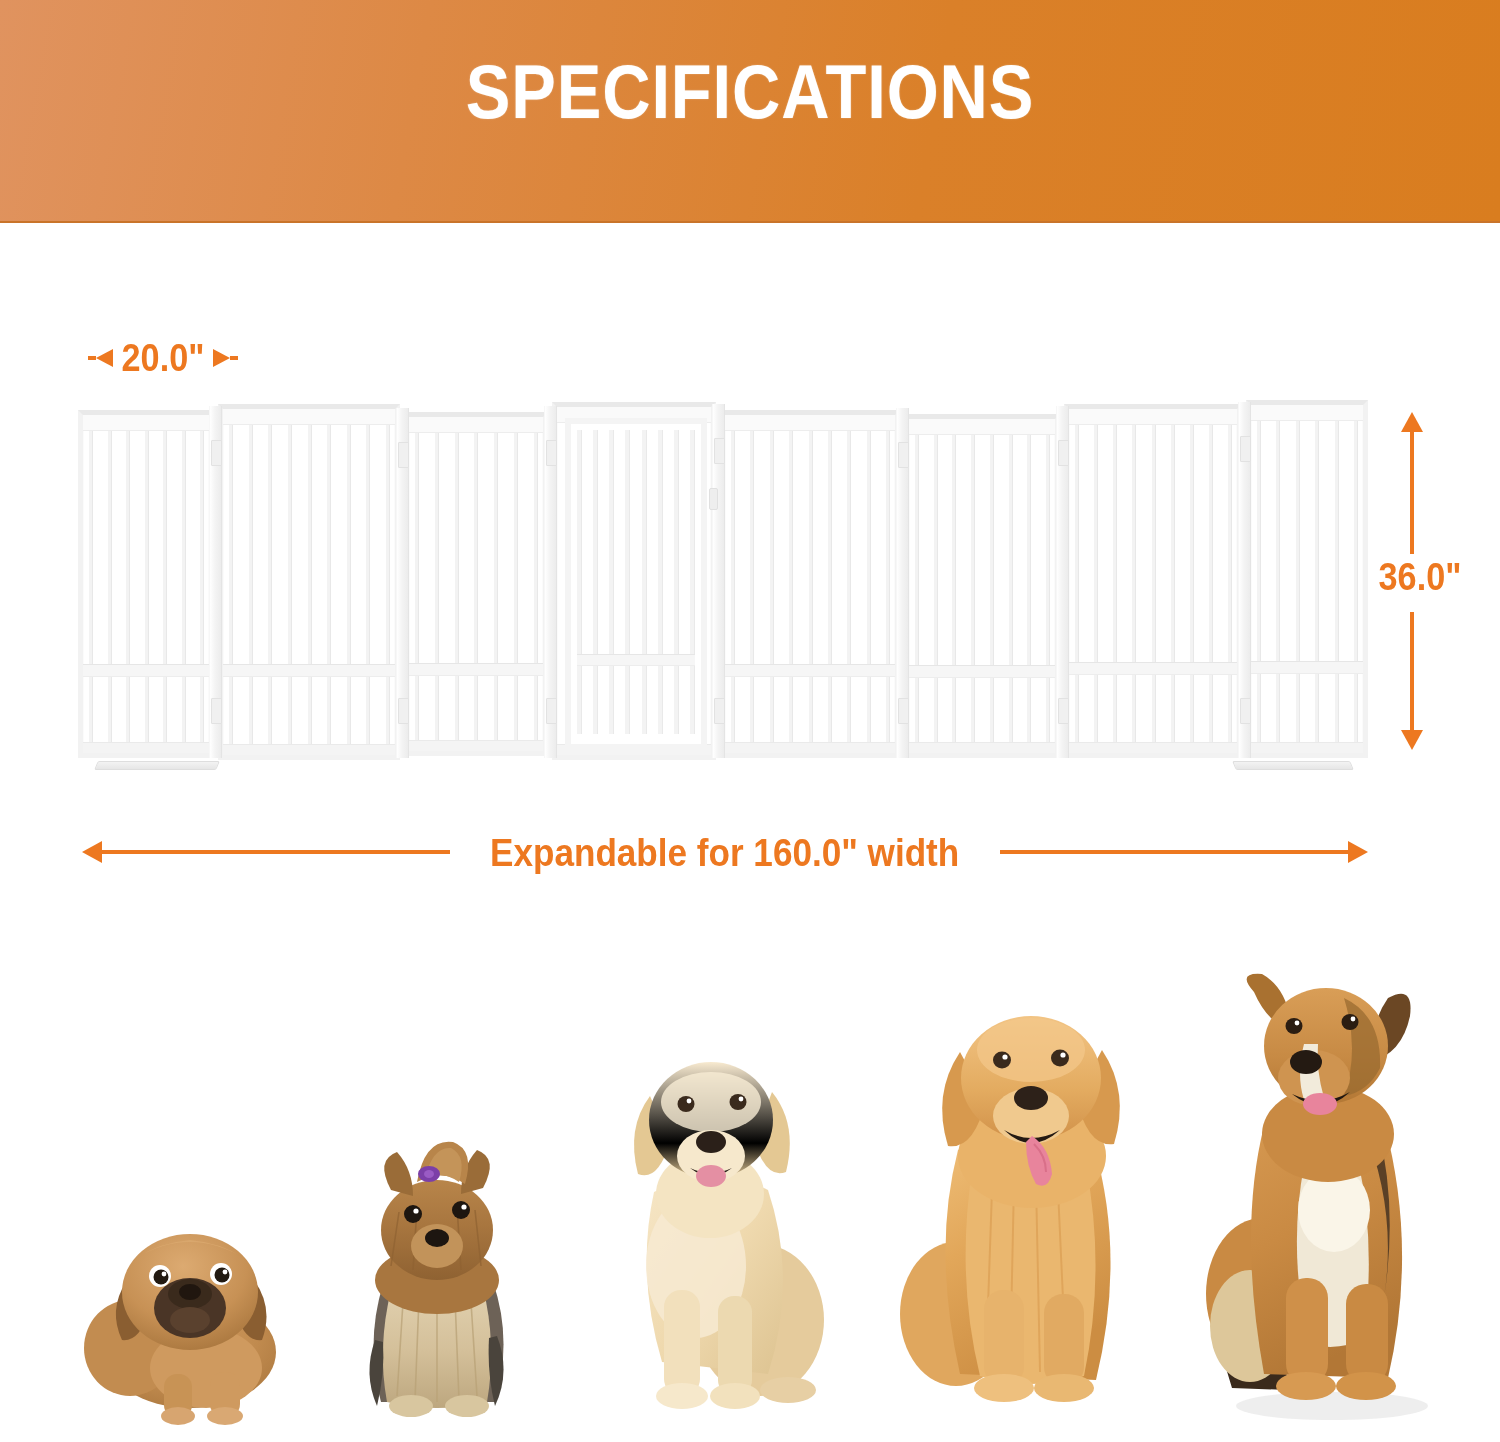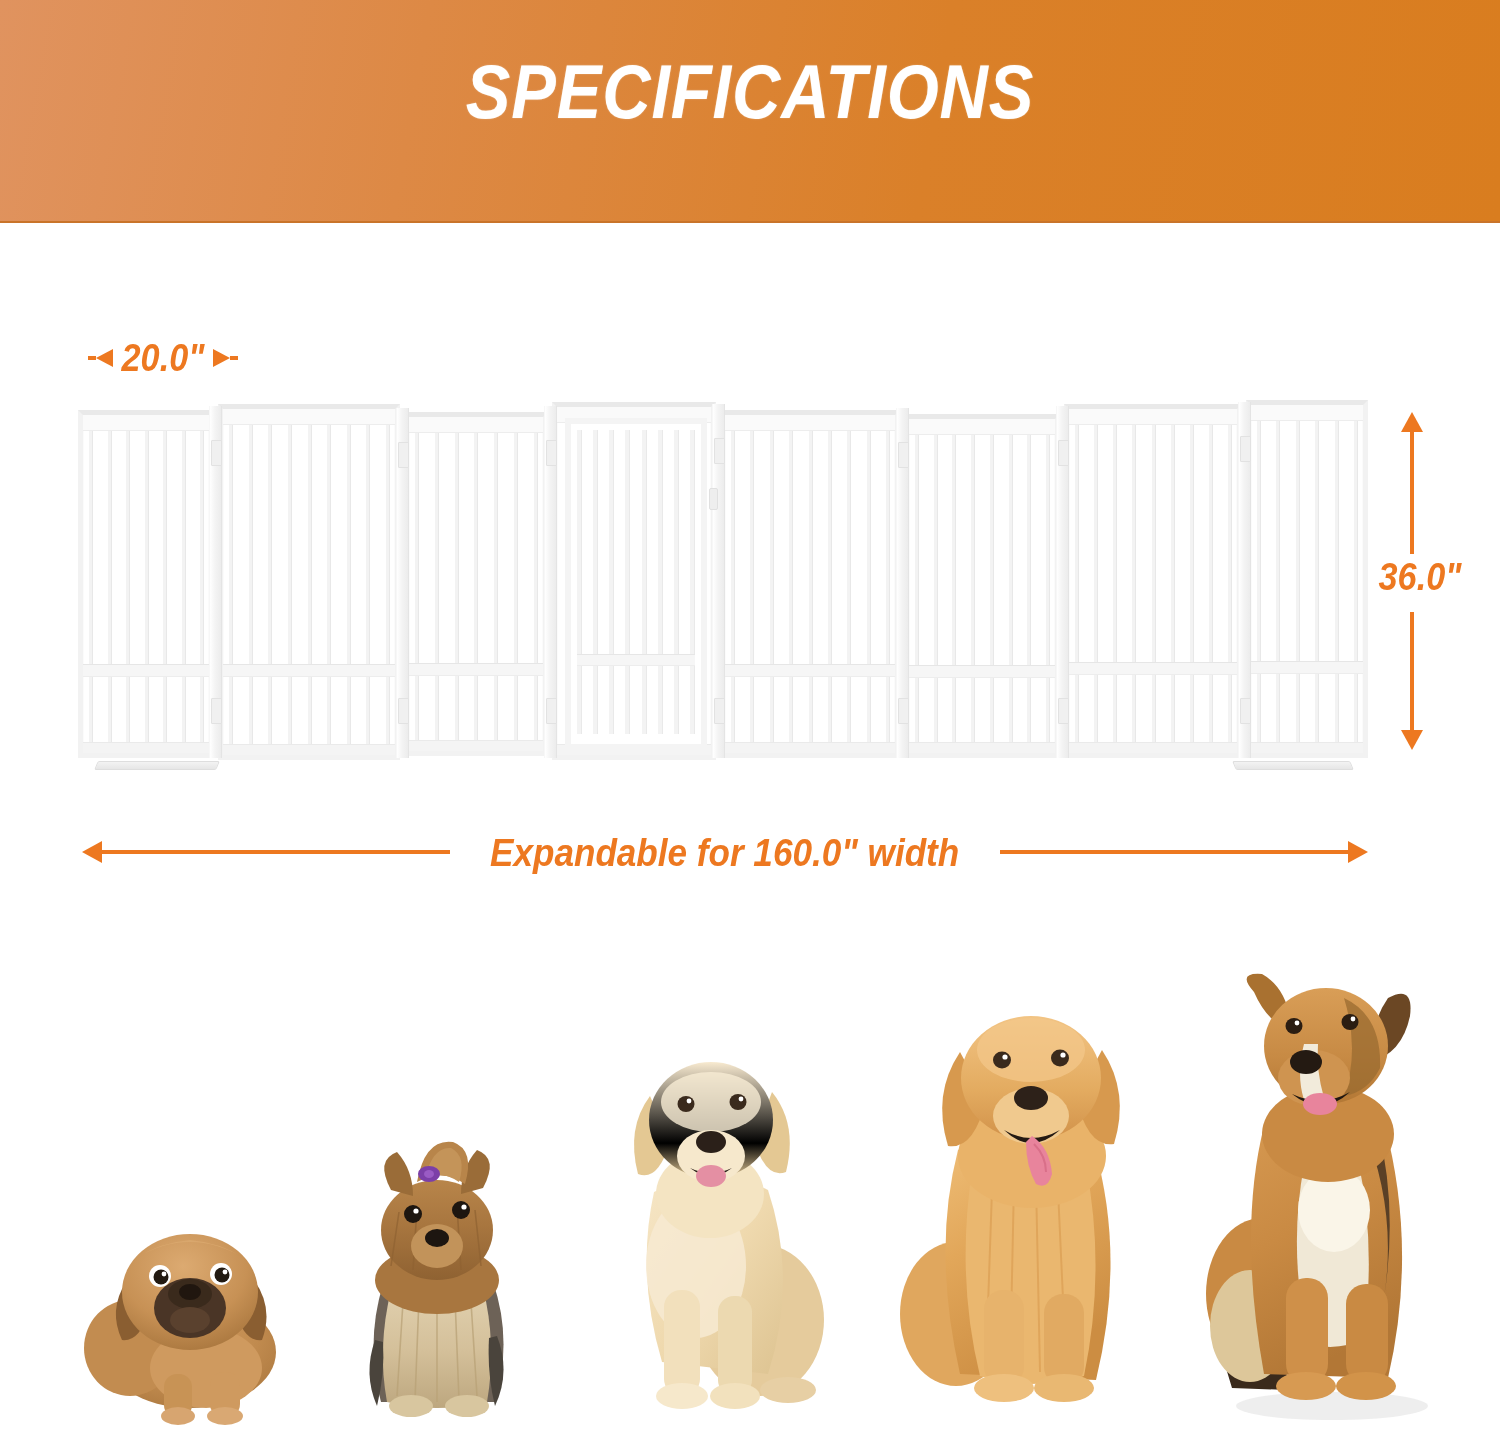--- a/index.html
+++ b/index.html
@@ -11,21 +11,20 @@
     background: #ffffff;
     font-family: "Liberation Sans", "DejaVu Sans", sans-serif;
     overflow: hidden;
   }
 
   #page {
     position: relative;
     width: 1500px;
     height: 1442px;
     background: #ffffff;
-    font-style: italic;
   }
 
   
   #banner {
     position: absolute;
     left: 0; top: 0;
     width: 1500px;
     height: 223px;
     background: linear-gradient(100deg, #e0935f 0%, #dd8945 28%, #da8029 62%, #d97d1f 100%);
     border-bottom: 2px solid #c9742a;

